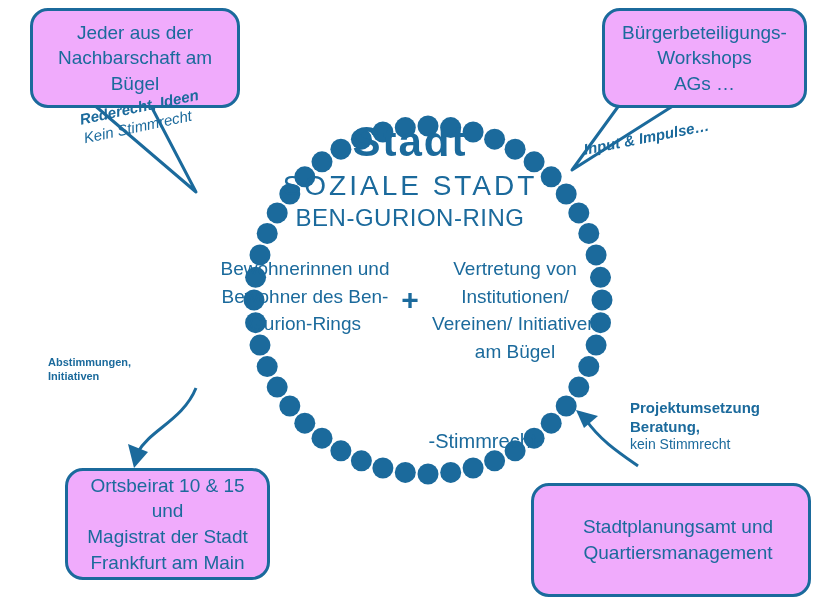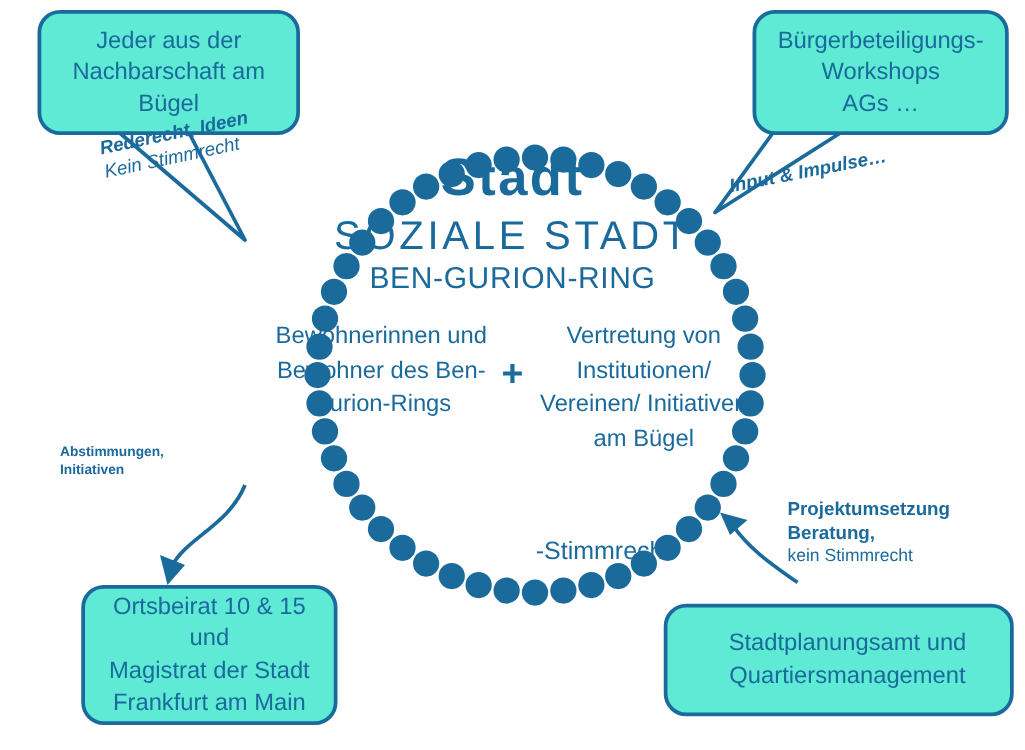--- a/index.html
+++ b/index.html
@@ -24,21 +24,21 @@
     left: 0;
     top: 0;
     width: 820px;
     height: 600px;
   }
   .callout {
     position: absolute;
     box-sizing: border-box;
     border: 3px solid #1b6a9c;
     border-radius: 18px;
-    background: #5eead4;
+    background: #f0abfc;
     color: #1b6a9c;
     font-size: 19px;
     line-height: 1.35;
     text-align: center;
     display: flex;
     flex-direction: column;
     align-items: center;
     justify-content: center;
     padding: 8px 10px;
   }
@@ -61,21 +61,21 @@
     left: 37px;
     top: 468px;
     width: 205px;
     height: 112px;
     margin-left: 28px;
   }
   #callout-stadtplanung {
     left: 531px;
     top: 483px;
     width: 280px;
-    height: 90px;
+    height: 114px;
     padding-left: 24px;
   }
 
   .label {
     position: absolute;
     color: #1b6a9c;
     line-height: 1.28;
   }
   #label-rederecht {
     left: 78px;
@@ -126,21 +126,21 @@
     width: 390px;
     text-align: center;
   }
   #title-main {
     font-size: 42px;
     font-weight: bold;
     letter-spacing: 2px;
     line-height: 1.05;
   }
   #title-sub1 {
-    font-size: 32px;
+    font-size: 28px;
     letter-spacing: 3px;
     margin-top: 6px;
   }
   #title-sub2 {
     font-size: 24px;
     letter-spacing: 0.5px;
     margin-top: 2px;
   }
   #columns {
     position: absolute;

